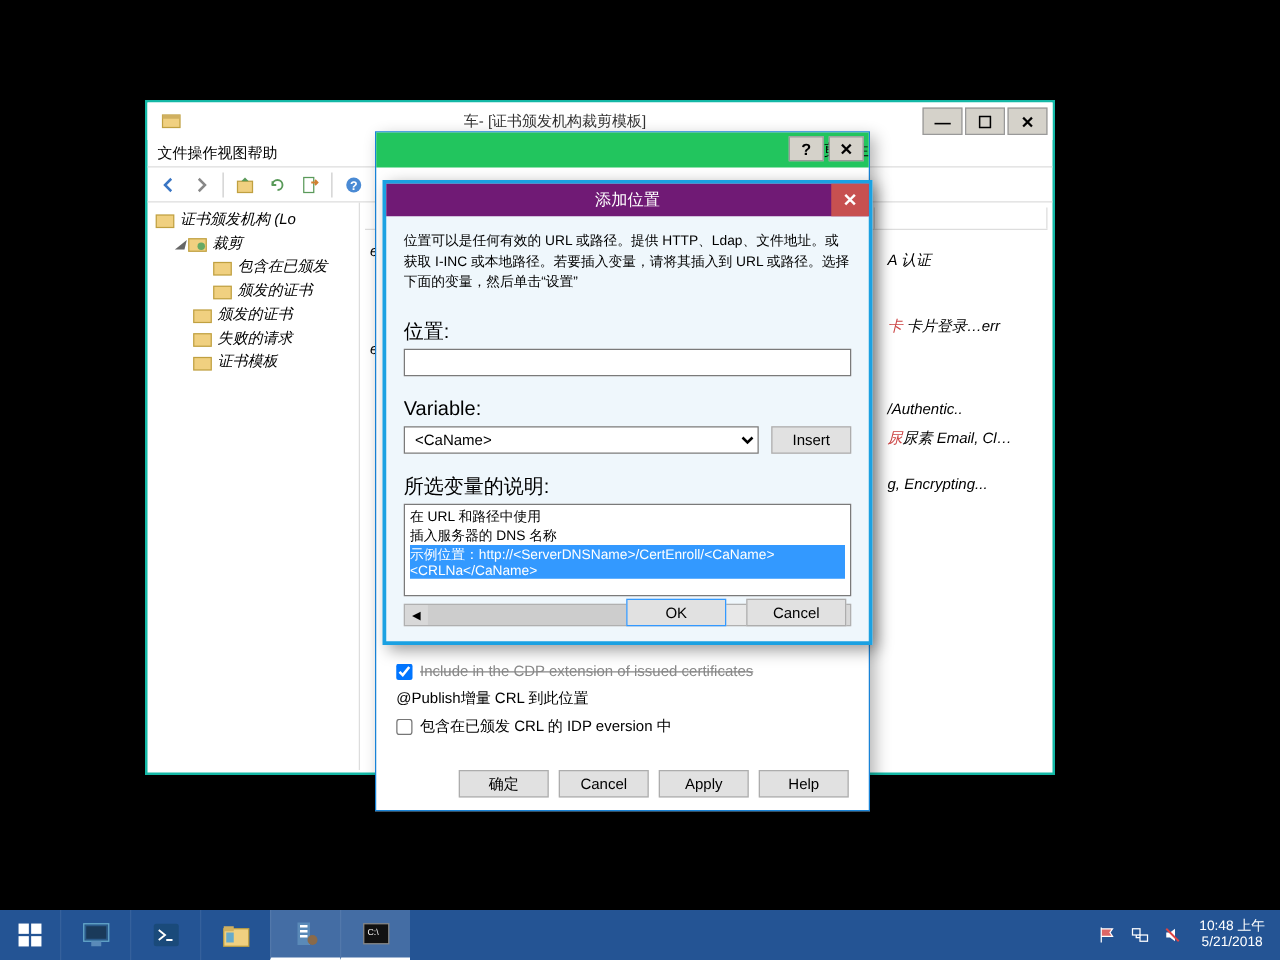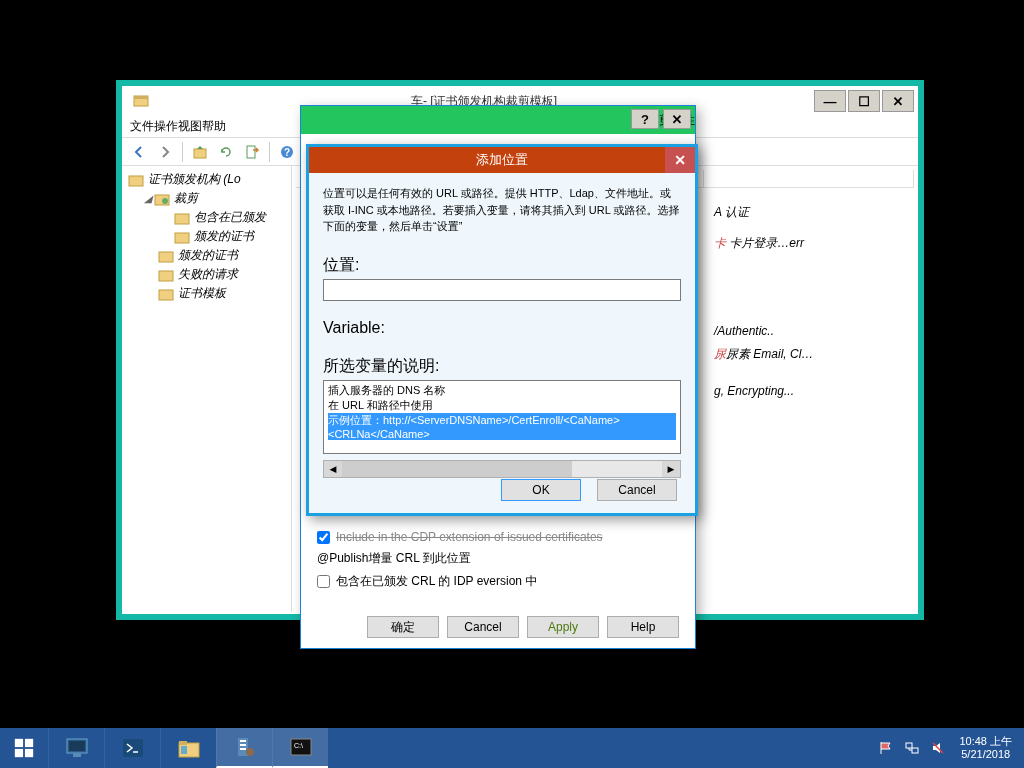--- a/index.html
+++ b/index.html
@@ -5,21 +5,21 @@
 * { box-sizing: border-box; margin: 0; padding: 0; font-family: 'Microsoft YaHei', 'Segoe UI', Tahoma, sans-serif; }
 body { width: 1024px; height: 768px; background: #000; overflow: hidden; position: relative; }
 
 .desktop { width: 100%; height: 728px; position: relative; background: #000; }
 
 .desktop-icon { position: absolute; top: 8px; left: 14px; width: 60px; text-align: center; color: #fff; font-size: 12px; }
 .recycle-bin-img { width: 40px; height: 42px; margin: 0 auto; position: relative; }
 .recycle-bin-img svg { width: 40px; height: 42px; }
 
 
-.mmc-window { position: absolute; left: 116px; top: 80px; width: 808px; height: 540px; background: #fff; border: 6px solid #14b8a6; box-shadow: 4px 4px 12px rgba(0,0,0,0.3); }
+.mmc-window { position: absolute; left: 116px; top: 80px; width: 728px; height: 540px; background: #fff; border: 2px solid #14b8a6; box-shadow: 4px 4px 12px rgba(0,0,0,0.3); }
 .mmc-title { height: 30px; background: #fff; display: flex; align-items: center; padding: 0 4px; }
 .mmc-title-icon { width: 18px; height: 18px; margin: 0 6px; display:flex; align-items:center; justify-content:center; }
 .mmc-title-icon svg { width: 16px; height: 16px; }
 .mmc-title-text { flex: 1; text-align: center; font-size: 12px; color: #333; }
 .win-ctrl { display: flex; gap: 0; }
 .win-btn { width: 32px; height: 22px; background: #d5d2ca; border: 1px solid #999; display: flex; align-items: center; justify-content: center; font-size: 13px; font-weight: bold; margin-left:2px;}
 .win-btn.close { font-family: Arial; }
 .mmc-menu { height: 22px; border-bottom: 1px solid #ddd; display: flex; align-items: center; padding: 0 8px; font-size: 12px; gap: 0; }
 .mmc-toolbar { height: 28px; border-bottom: 1px solid #ddd; display: flex; align-items: center; padding: 0 6px; gap: 4px; }
 .tb-btn { width: 22px; height: 22px; display: flex; align-items: center; justify-content: center; border: 1px solid transparent; }
@@ -41,25 +41,25 @@
 
 
 .props-dialog { position: absolute; left: 300px; top: 105px; width: 396px; height: 544px; background: #fff; border: 1px solid #1883d7; box-shadow: 4px 4px 12px rgba(0,0,0,0.3); }
 .props-title { height: 28px; background: #22c55e; display: flex; align-items: center; justify-content: flex-end; position: relative; font-size: 12px; }
 .props-title-btns { position: absolute; right: 4px; top: 3px; display: flex; gap: 2px; }
 .props-body { padding: 10px 16px; font-size: 12px; }
 .props-checkbox-row { display: flex; align-items: center; margin: 6px 0; font-size: 12px; }
 .props-checkbox-row input { margin-right: 6px; }
 .props-footer { position: absolute; bottom: 10px; right: 16px; display: flex; gap: 8px; }
 .dlg-btn { width: 72px; height: 22px; font-size: 12px; background: #e1e1e1; border: 1px solid #adadad; }
-.dlg-btn:disabled { color: #4d7c0f; }
+.dlg-btn:disabled { color: #000000; }
 
 
 .addloc-dialog { position: absolute; left: 306px; top: 144px; width: 392px; height: 372px; background: #eff7fc; border: 3px solid #1ba1e2; box-shadow: 4px 4px 12px rgba(0,0,0,0.4); }
-.addloc-title { height: 26px; background: #c2410c; display: flex; align-items: center; justify-content: center; color: #fff; font-size: 13px; position: relative; }
+.addloc-title { height: 26px; background: #701a75; display: flex; align-items: center; justify-content: center; color: #fff; font-size: 13px; position: relative; }
 .addloc-close { position: absolute; right: 0; top: 0; width: 30px; height: 26px; background: #c75050; color: #fff; display: flex; align-items: center; justify-content: center; font-family: Arial; font-weight: bold; font-size: 14px; }
 .addloc-body { padding: 12px 14px; font-size: 12px; }
 .addloc-instr { font-size: 11px; line-height: 1.5; margin-bottom: 20px; }
 .addloc-label { font-size: 16px; margin: 6px 0 3px; }
 .addloc-input { width: 100%; height: 22px; border: 1px solid #7a7a7a; background: #fff; font-size: 12px; padding: 0 4px; }
 .addloc-row { display: flex; gap: 10px; align-items: flex-end; margin-top: 4px; }
 .addloc-select { flex: 1; height: 22px; border: 1px solid #7a7a7a; background: #fff; font-size: 12px; padding: 0 4px; }
 .addloc-desc-box { width: 100%; height: 74px; border: 1px solid #7a7a7a; background: #fff; font-size: 11px; padding: 2px 4px; margin-top: 2px; overflow: hidden; }
 .addloc-desc-box .highlighted { background: #3399ff; color: #fff; display: block; }
 .addloc-scroll { width: 100%; height: 18px; display: flex; margin-top: 6px; border: 1px solid #b0b0b0; background: #e8e8e8; }
@@ -205,21 +205,21 @@
             <span>证书模板</span>
           </div>
       </div>
       <div class="content-pane">
         <div class="content-header">
             <div style="width:408px"></div>
             <div style="flex:1"></div>
           </div>
         <div class="content-row" style="margin-top:8px"><span>es</span></div>
         <div class="content-row" style="margin-top:60px"><span>es</span></div>
-        <div style="position:absolute; left:418px; top:36px; display:flex; flex-direction:column; gap:10px;">
+        <div style="position:absolute; left:418px; top:36px; display:flex; flex-direction:column; gap:32px;">
           <div class="content-row"><span>A 认证</span></div>
           <div class="content-row"><span style="color:#c44">卡</span> <span>卡片登录…err</span></div>
         </div>
         <div style="position:absolute; left:418px; top:156px; display:flex; flex-direction:column; gap:4px;">
           <div class="content-row"><span>/Authentic..</span></div>
           <div class="content-row"><span style="color:#c44">尿</span><span>尿素 Email, Cl…</span></div>
         </div>
         <div style="position:absolute; left:418px; top:216px;">
           <div class="content-row"><span>g, Encrypting...</span></div>
         </div>
@@ -261,25 +261,29 @@
     <div class="addloc-title">
       <span>添加位置</span>
       <div class="addloc-close">✕</div>
     </div>
     <div class="addloc-body">
       <div class="addloc-instr">位置可以是任何有效的 URL 或路径。提供 HTTP、Ldap、文件地址。或获取 I-INC 或本地路径。若要插入变量，请将其插入到 URL 或路径。选择下面的变量，然后单击“设置”</div>
       <div class="addloc-label">位置:</div>
       <input class="addloc-input" style="">
       <div style="height:12px"></div>
       <div class="addloc-label">Variable:</div>
+      <div class="addloc-row">
+        <select class="addloc-select"><option>&lt;CaName&gt;</option></select>
+        <button class="dlg-btn" style="width:64px">Insert</button>
+      </div>
       <div style="height:10px"></div>
       <div class="addloc-label">所选变量的说明:</div>
       <div class="addloc-desc-box">
+        <div>在 URL 和路径中使用</div>
         <div>插入服务器的 DNS 名称</div>
-        <div>在 URL 和路径中使用</div>
         <span class="highlighted">示例位置：http://&lt;ServerDNSName&gt;/CertEnroll/&lt;CaName&gt;&lt;CRLNa&lt;/CaName&gt;</span>
       </div>
       <div class="addloc-scroll">
         <div class="arrow">◀</div>
         <div class="thumb"></div>
         <div style="flex:1"></div>
         <div class="arrow">▶</div>
       </div>
     </div>
     <div class="addloc-footer">

